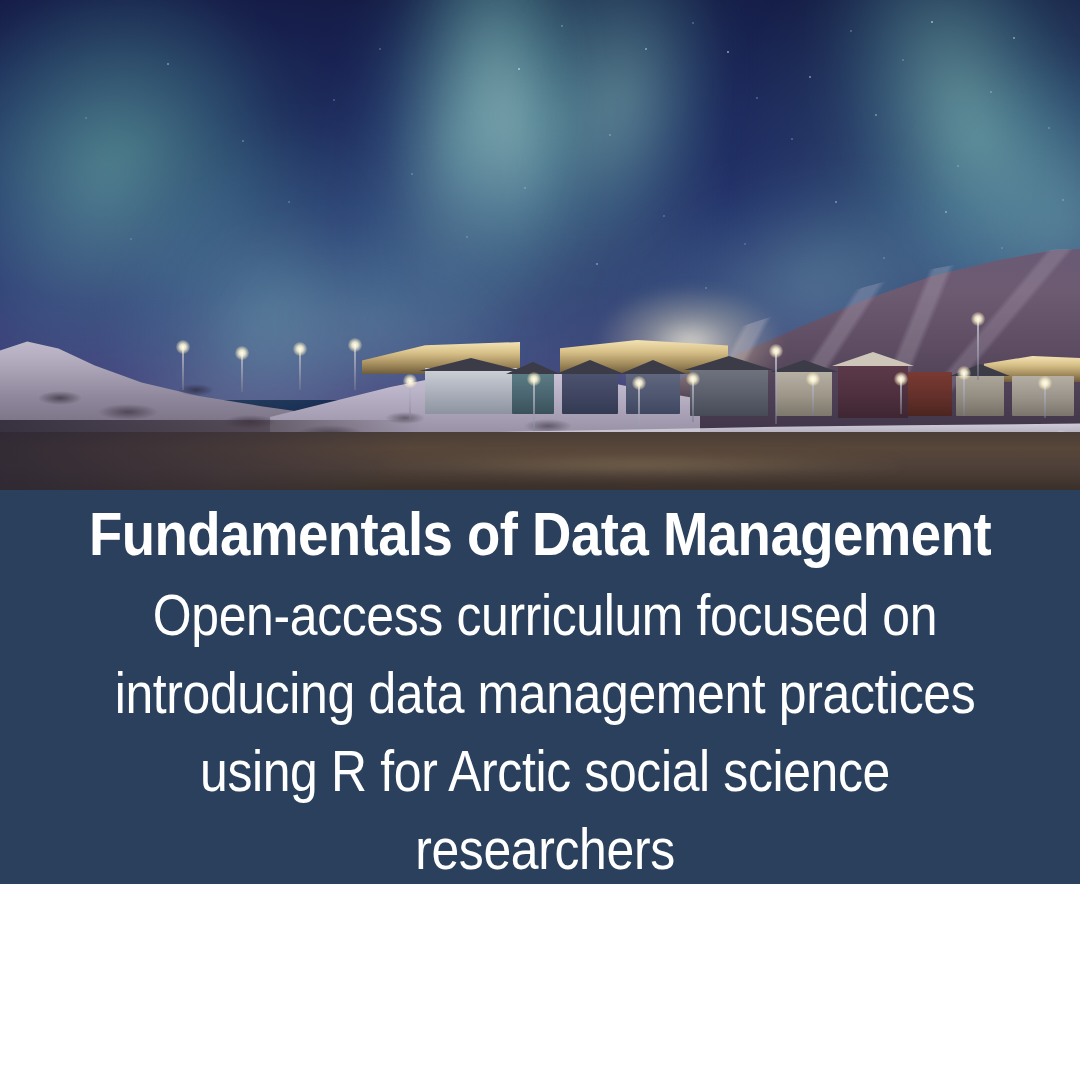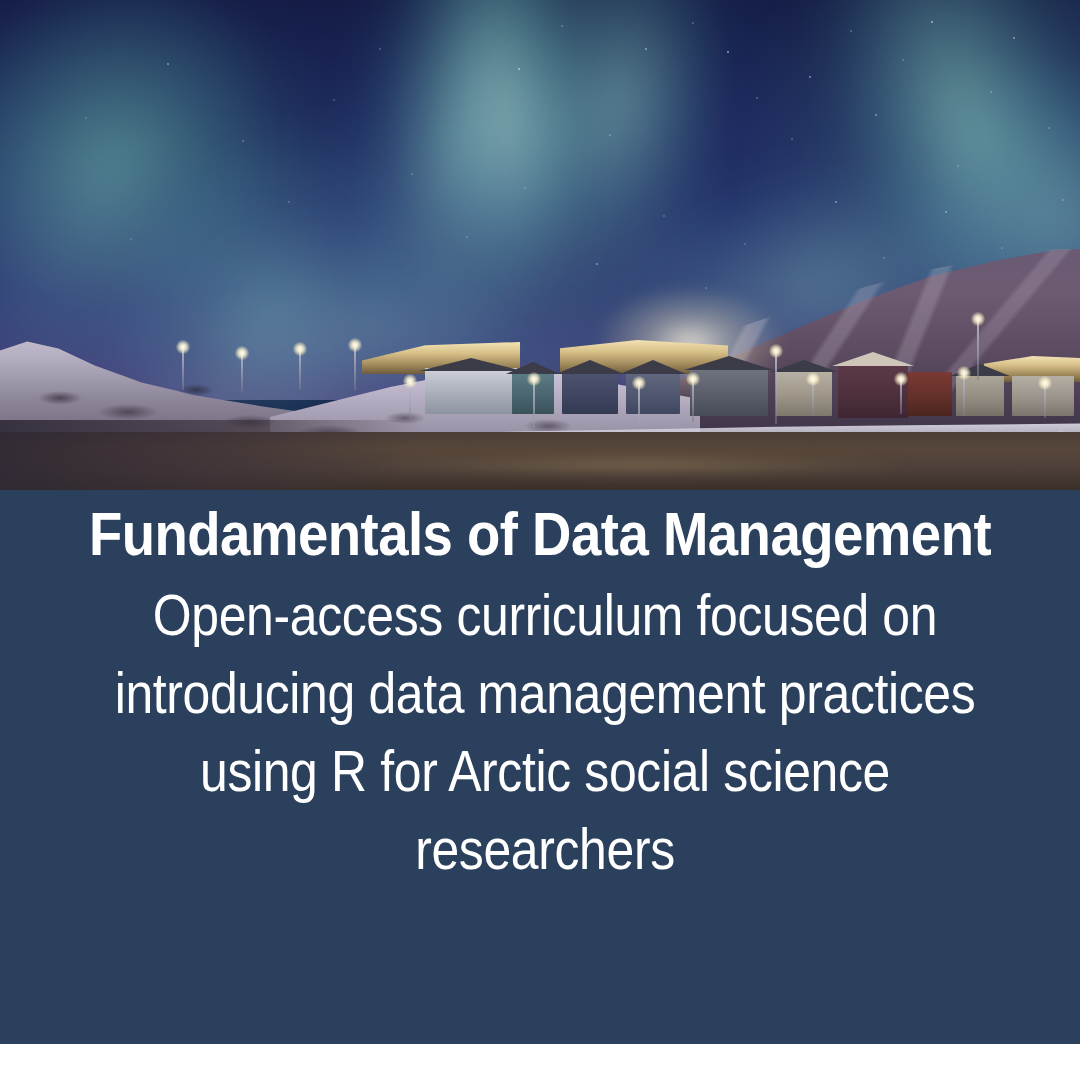--- a/index.html
+++ b/index.html
@@ -8,21 +8,21 @@
     padding: 0;
     background: #ffffff;
   }
   body {
     font-family: "Liberation Sans", sans-serif;
   }
 
   .card {
     position: relative;
     width: 1080px;
-    height: 1044px;
+    height: 884px;
     overflow: hidden;
     background: #2a405c;
   }
 
   
   .hero {
     position: absolute;
     left: 0;
     top: 0;
     width: 1080px;

